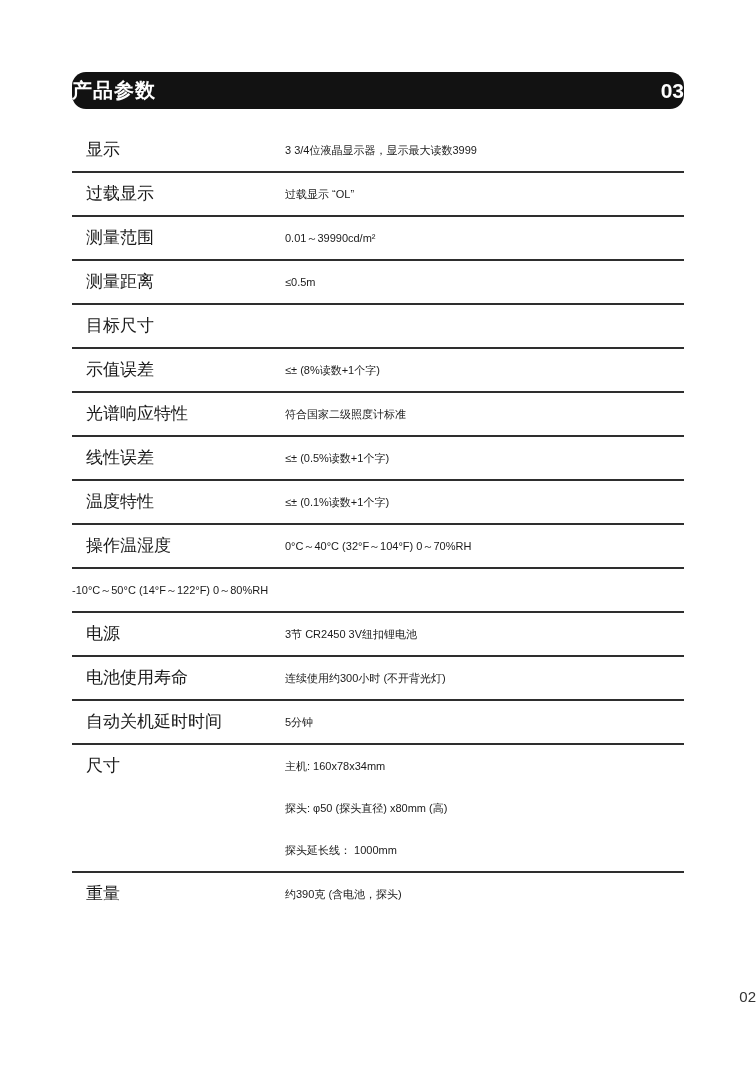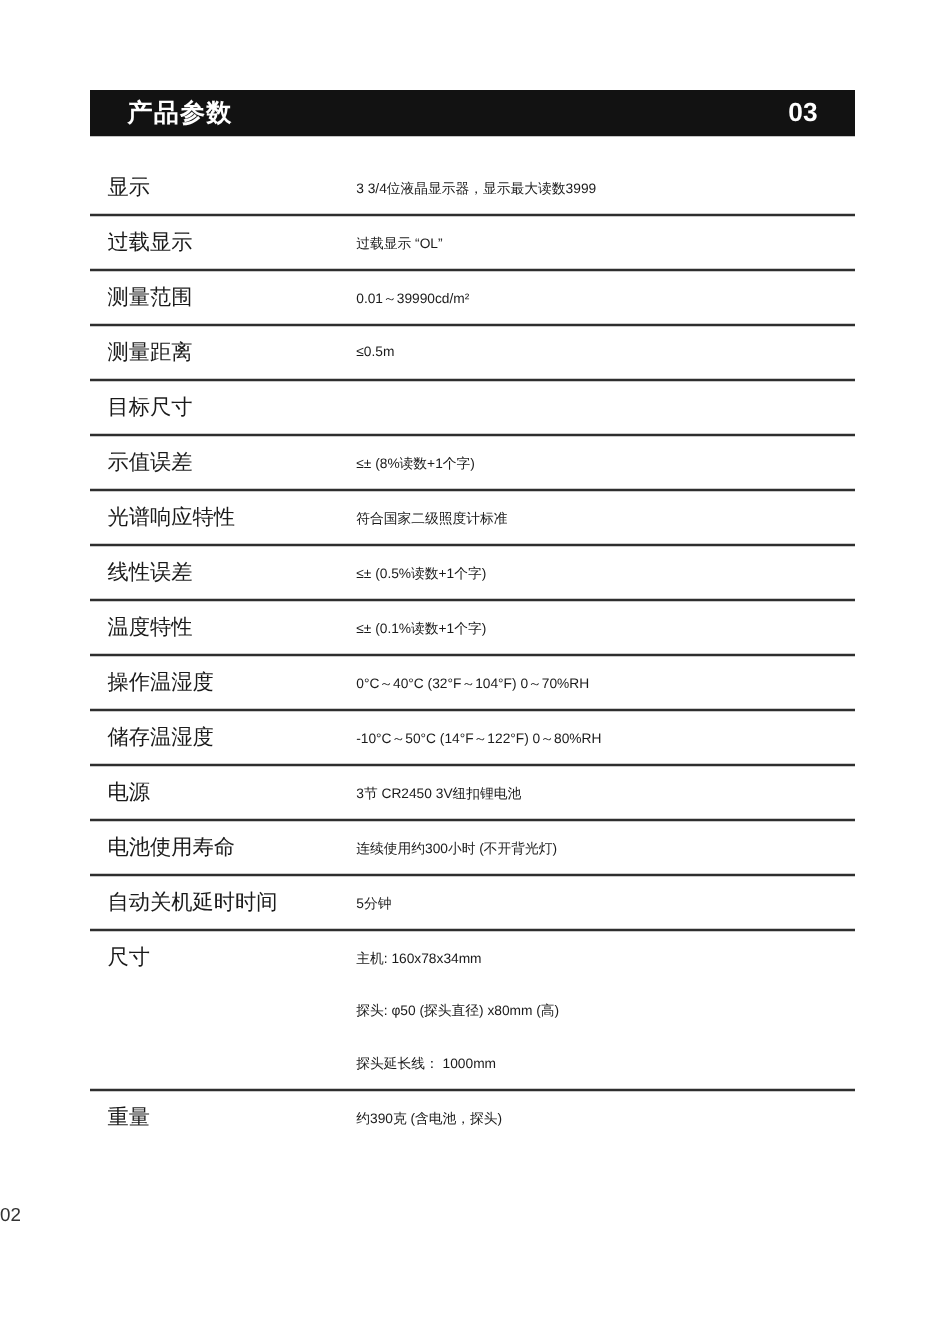--- a/index.html
+++ b/index.html
@@ -22,22 +22,23 @@
     top: 72px;
     width: 612px;
   }
   .header-bar {
     display: flex;
     align-items: center;
     justify-content: space-between;
     background: #121212;
     color: #ffffff;
     height: 37px;
-    padding: 0 30px;
+    padding: 0 0;
     box-sizing: border-box;
+    border-radius: 14px;
   }
   .header-title {
     font-size: 20px;
     font-weight: 700;
     letter-spacing: 1px;
   }
   .header-page {
     font-size: 21px;
     font-weight: 700;
     text-align: right;
@@ -70,23 +71,23 @@
   }
   .value-line {
     height: 42px;
     display: flex;
     align-items: center;
     white-space: nowrap;
   }
   .footer {
     position: absolute;
     left: 0;
-    top: 964px;
+    top: 988px;
     width: 756px;
-    text-align: left;
+    text-align: right;
     font-size: 15px;
     color: #333333;
   }
 </style>
 </head>
 <body>
 
 <div class="page">
   <div class="content">
     <div class="header-bar">
@@ -145,21 +146,20 @@
             <div class="value-line">≤± (0.1%读数+1个字)</div>
           </div>
         </div>
         <div class="row">
           <div class="cell-label">操作温湿度</div>
           <div class="cell-value">
             <div class="value-line">0°C～40°C (32°F～104°F) 0～70%RH</div>
           </div>
         </div>
         <div class="row">
-          <div class="cell-label">储存温湿度</div>
           <div class="cell-value">
             <div class="value-line">-10°C～50°C (14°F～122°F) 0～80%RH</div>
           </div>
         </div>
         <div class="row">
           <div class="cell-label">电源</div>
           <div class="cell-value">
             <div class="value-line">3节 CR2450 3V纽扣锂电池</div>
           </div>
         </div>

